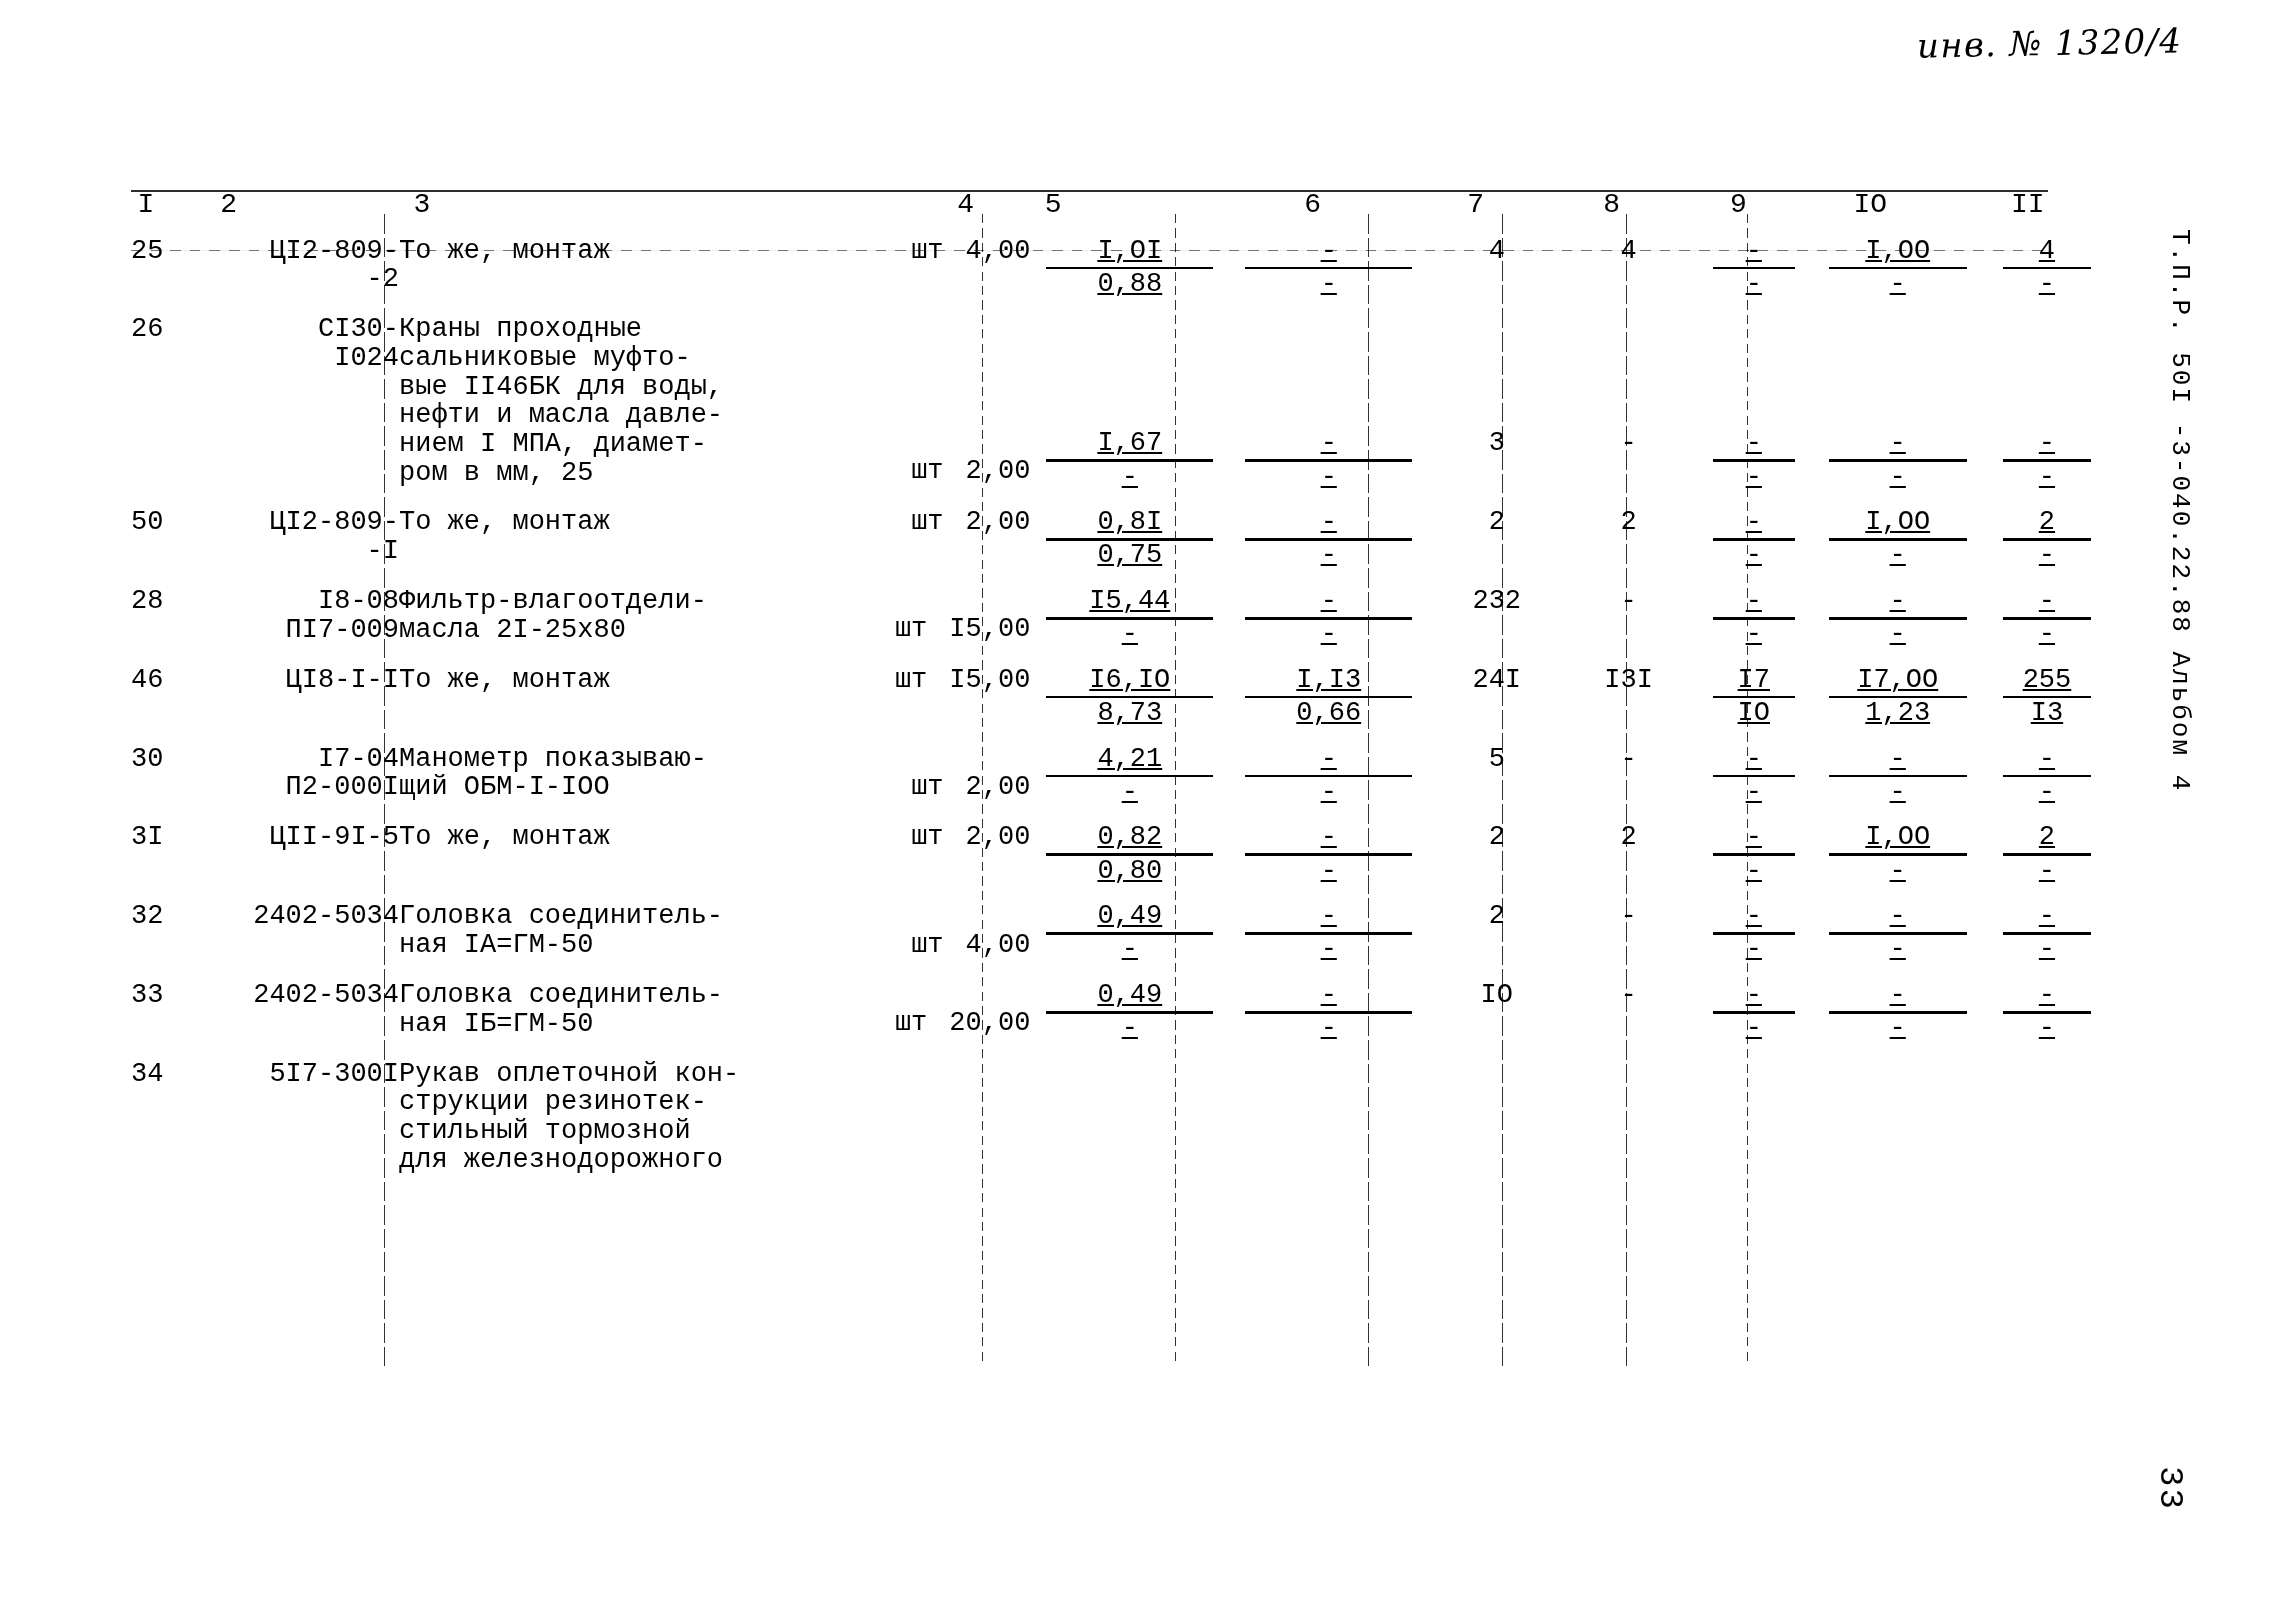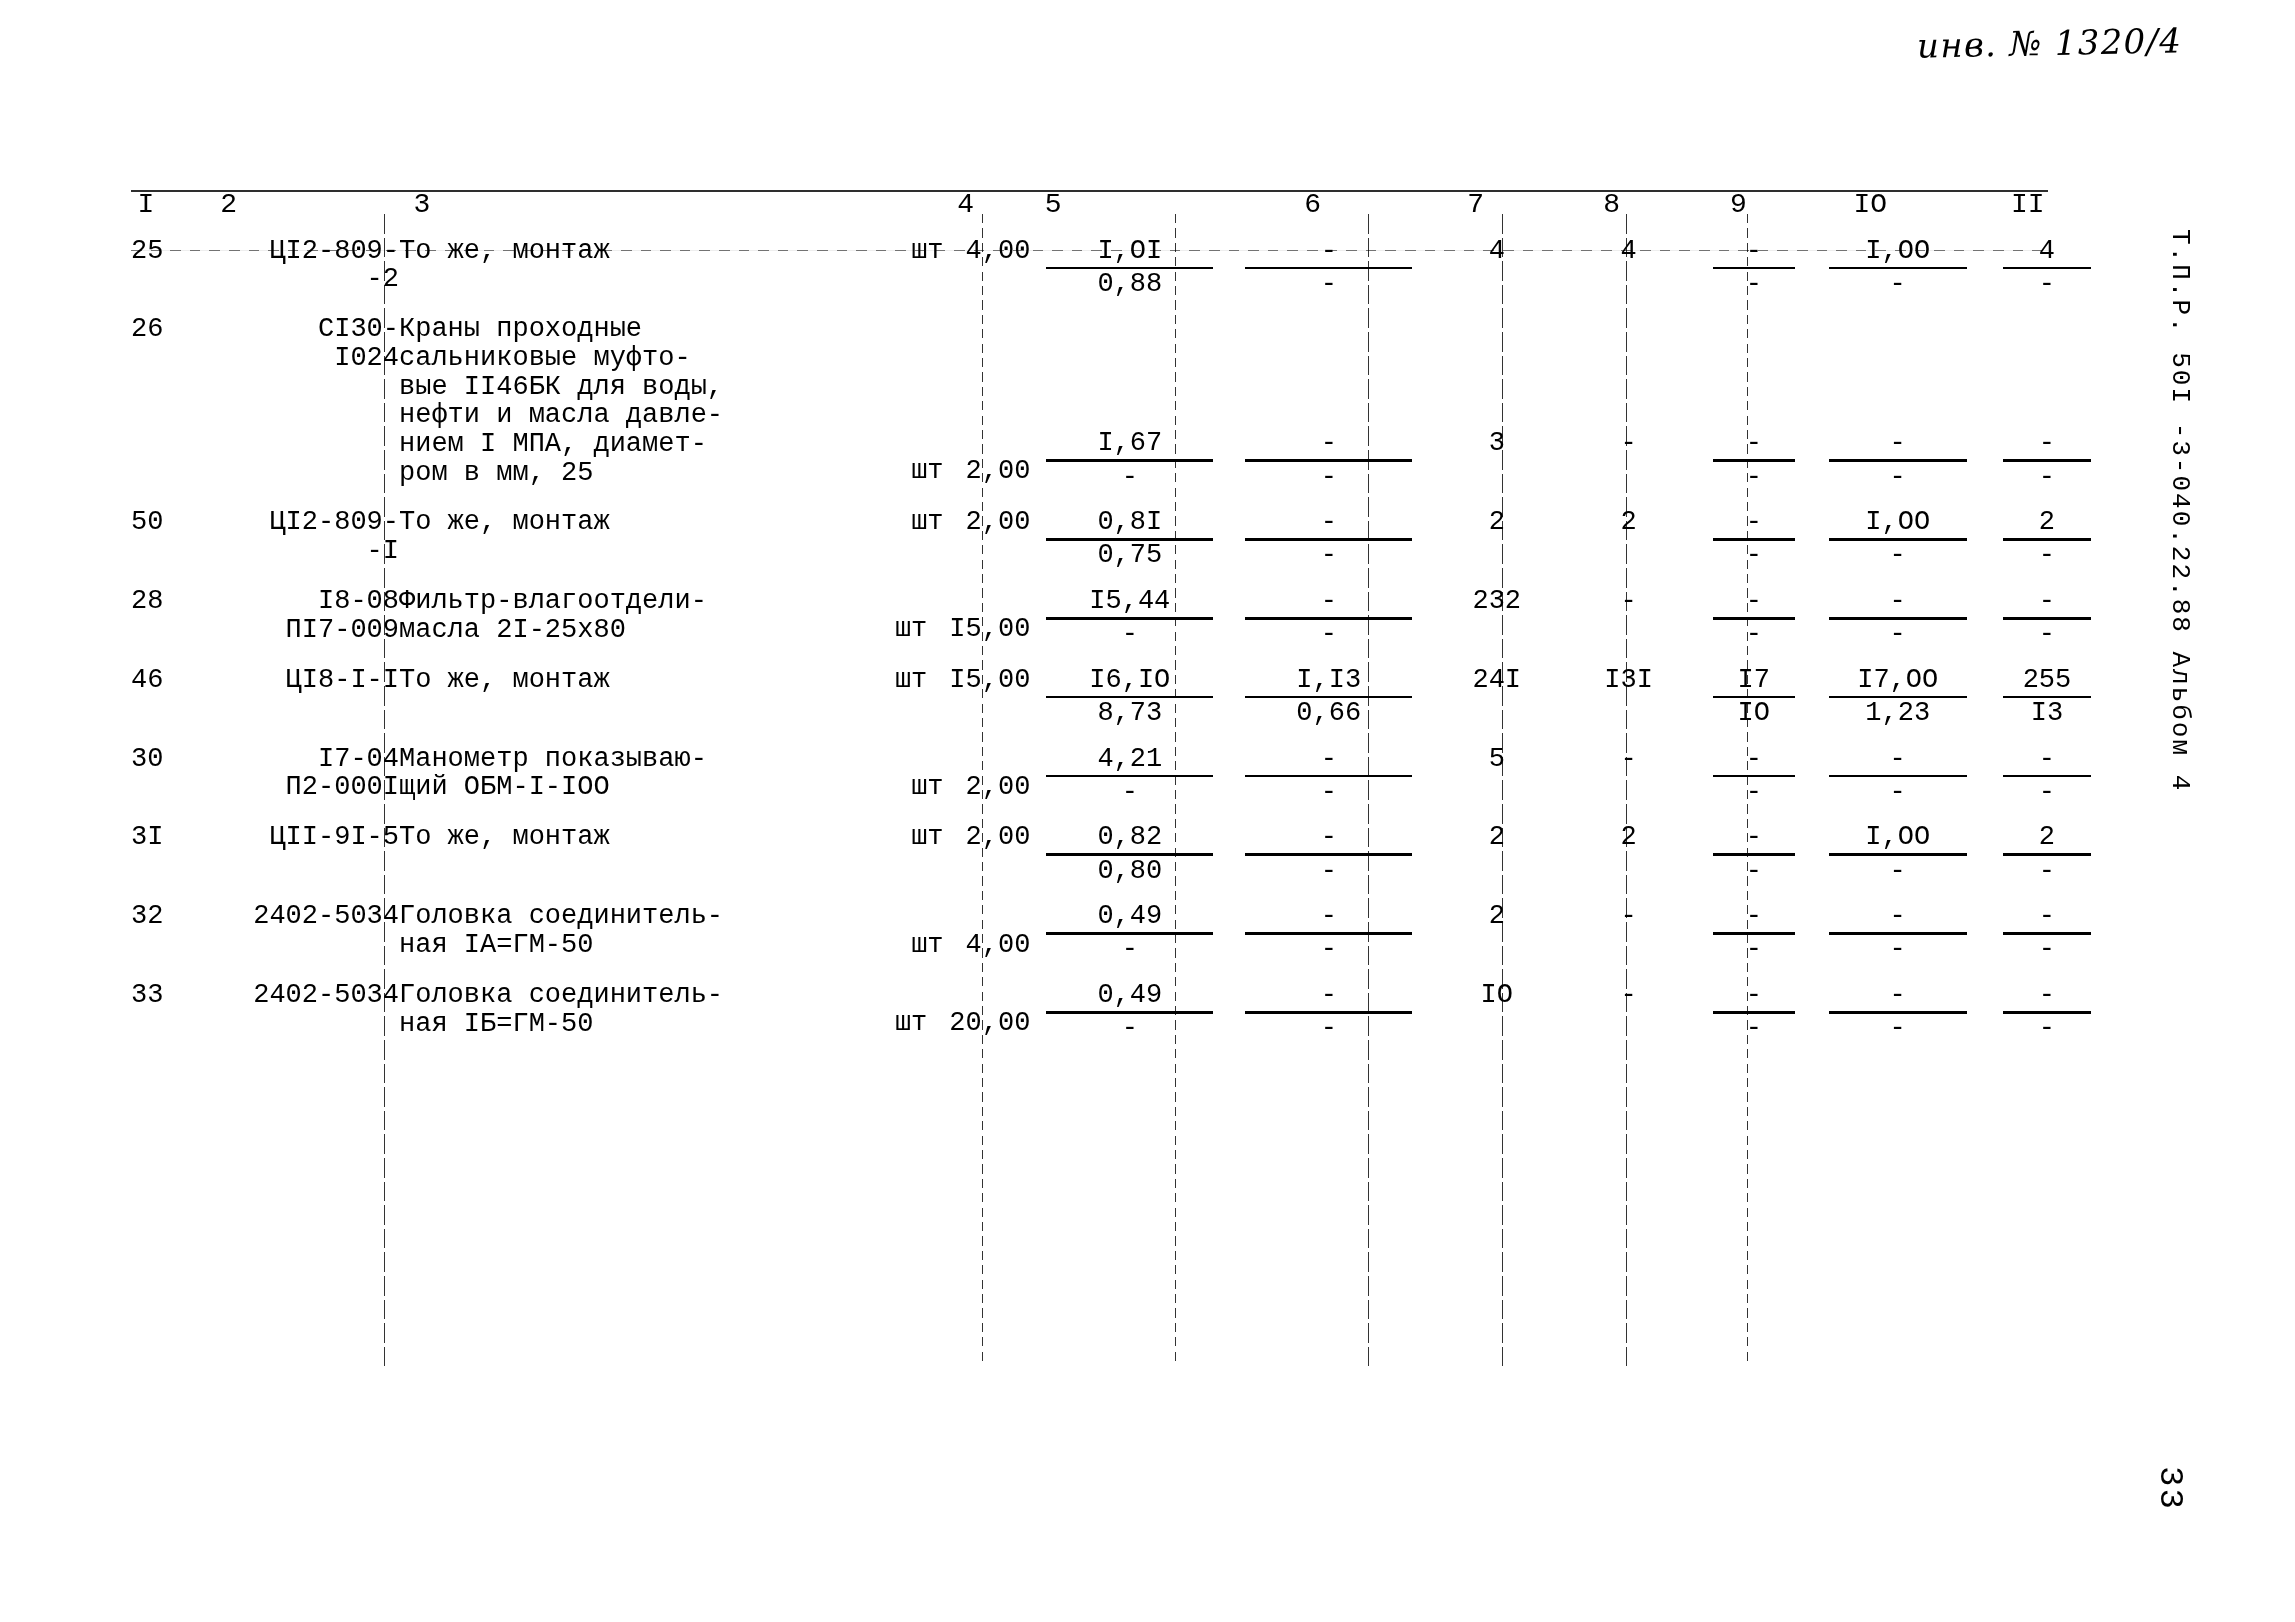--- a/index.html
+++ b/index.html
@@ -108,21 +108,21 @@
   }
 
   .rowspacer td { height:17px; }
 
   .num { text-align:left; padding-left:7.9px; white-space:pre; }
   .code { text-align:right; padding-left:5.2px; white-space:pre-line; }
   .desc { padding-left:11.8px; white-space:pre-line; }
   .qty  { text-align:right; padding-right:11.8px; white-space:pre; }
 
   
-  .frac { text-align:center; padding-left:3.9px; padding-right:3.9px; }
+  .frac { text-align:center; padding-left:3.9px; padding-right:3.9px;text-decoration:underline; }
   .frac .top { display:block; }
   .frac .bar { display:block; height:2.6px; background:#000; margin:1.3px auto 0.7px auto; width:84%; }
   .frac .bot { display:block; }
   .frac.narrow .bar { width:66%; }
 
   .plain { text-align:center; }
 </style>
 </head>
 <body>
 
@@ -510,20 +510,36 @@
             </td>
             <td class="frac narrow">
               <span class="top">-</span>
               <span class="bar"></span>
               <span class="bot">-</span>
             </td>
           </tr>
           <tr class="rowspacer">
             <td colspan="11"></td>
           </tr>
+          <tr>
+            <td class="num">34</td>
+            <td class="code">5I7-300I</td>
+            <td class="desc">Рукав оплеточной кон-
+струкции резинотек-
+стильный тормозной
+для железнодорожного</td>
+            <td class="qty" style="padding-top: 85px;"><span></span><span style="margin-left: 22px;"></span></td>
+            <td class="frac"></td>
+            <td class="frac"></td>
+            <td class="plain"></td>
+            <td class="plain"></td>
+            <td class="frac narrow"></td>
+            <td class="frac"></td>
+            <td class="frac narrow"></td>
+          </tr>
           <tr class="rowspacer">
             <td colspan="11"></td>
           </tr>
         </tbody>
     </table>
   </div>
 </div>
 
 
 </body></html>

